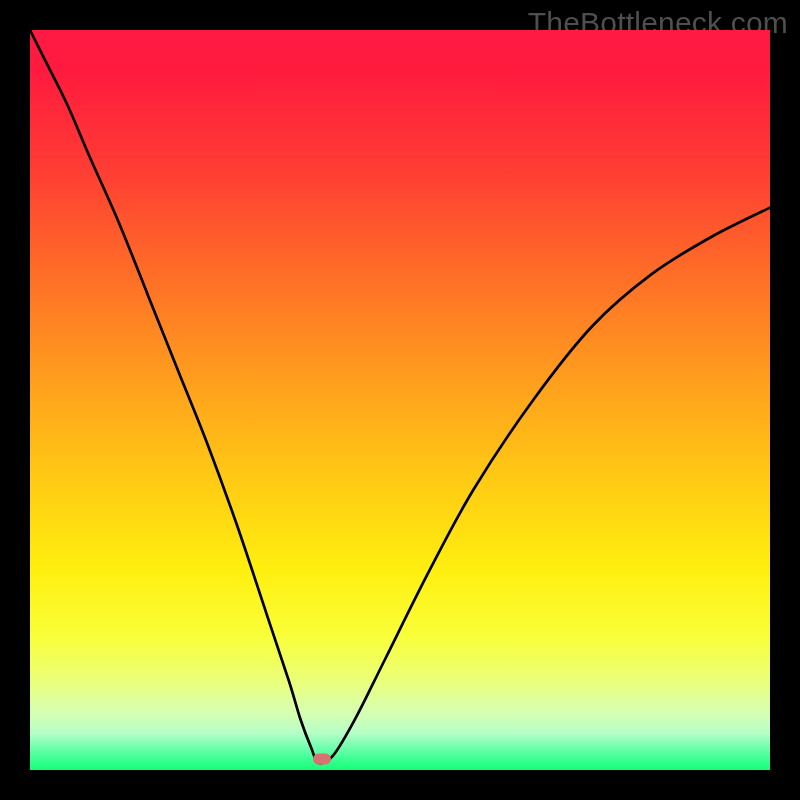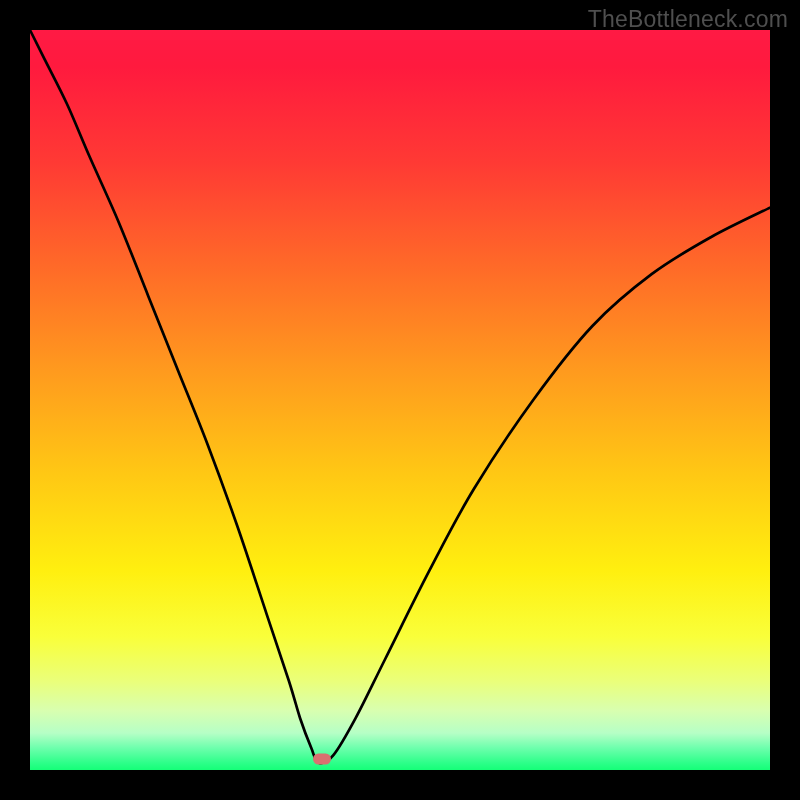--- a/index.html
+++ b/index.html
@@ -39,21 +39,21 @@
       #6effad 97%,
       #2eff8a 99%,
       #15ff78 100%
     );
   }
   .watermark {
     position: absolute;
     top: 6px;
     right: 12px;
     font-family: Arial, Helvetica, sans-serif;
-    font-size: 23px;
+    font-size: 30px;
     color: #4f4f4f;
     letter-spacing: 0.2px;
     user-select: none;
   }
   svg.curve {
     position: absolute;
     left: 0;
     top: 0;
     width: 740px;
     height: 740px;

